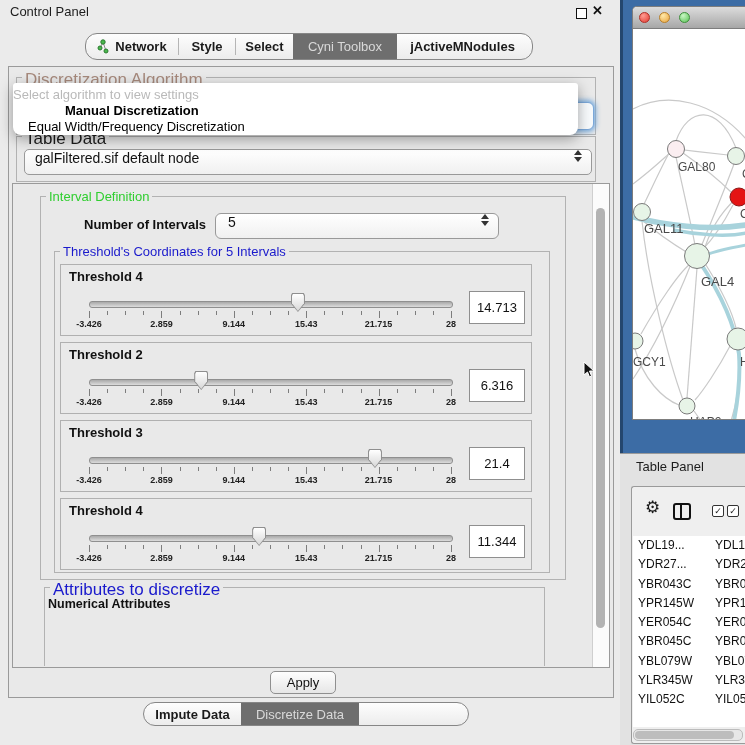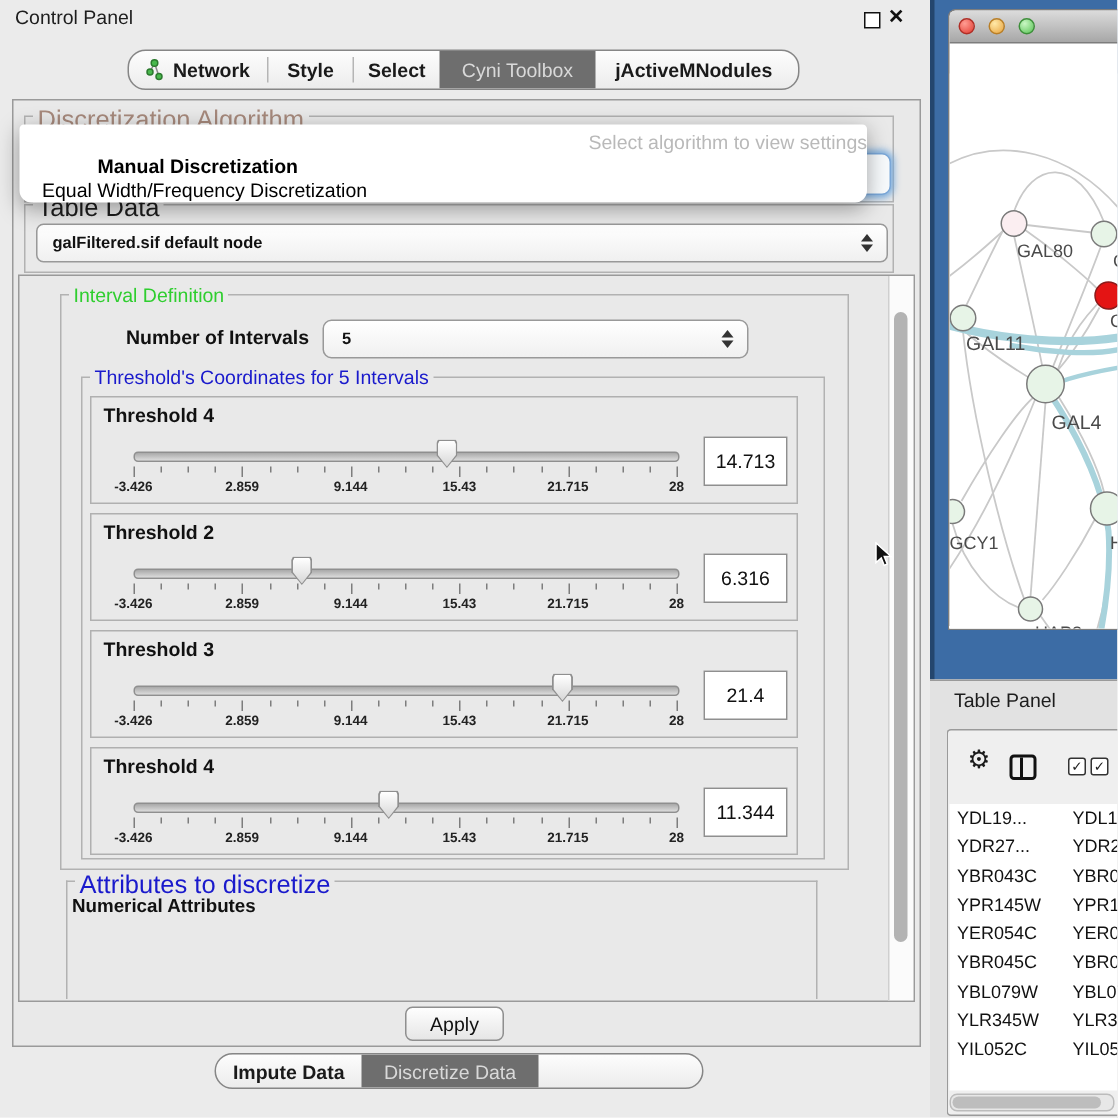--- a/index.html
+++ b/index.html
@@ -17,28 +17,28 @@
   .top-tabbar{left:85px;top:33px;width:446px;height:25px;}
   .bot-tabbar{left:143px;top:702px;width:324px;height:22px;}
   
   .outer-panel{left:8px;top:66px;width:604px;height:630px;background:#e9e9e9;border:1px solid #9a9a9a;}
   .grp{border:1px solid #b2b2b2;background:transparent;}
   .grptitle{position:absolute;font-size:17px;background:#e9e9e9;padding:0 3px;white-space:nowrap;}
   .scrollpanel{left:12px;top:183px;width:596px;height:483px;border:1px solid #9a9a9a;background:#e9e9e9;overflow:hidden;}
   .vscroll-track{position:absolute;right:0;top:0;width:16px;height:100%;background:#fbfbfb;border-left:1px solid #cfcfcf;}
   .vscroll-thumb{position:absolute;left:3px;width:9px;border-radius:5px;background:#b3b3b3;}
   
-  .combo{border:1px solid #999;border-radius:5px;background:linear-gradient(#ffffff,#f0f0f0);display:flex;align-items:center;font-size:11px;color:#111;font-weight:bold;}
+  .combo{border:1px solid #999;border-radius:5px;background:linear-gradient(#ffffff,#f0f0f0);display:flex;font-size:14px;color:#111;}
   .combo .txt{padding-left:10px;flex:1;}
   .arrows{display:flex;flex-direction:column;gap:2px;margin-right:9px;}
   .arrows .up{width:0;height:0;border-left:4px solid transparent;border-right:4px solid transparent;border-bottom:5px solid #333;}
   .arrows .dn{width:0;height:0;border-left:4px solid transparent;border-right:4px solid transparent;border-top:5px solid #333;}
   
   .popup{left:13px;top:83px;width:565px;height:52px;background:#fff;border-radius:3px 3px 8px 8px;box-shadow:0 4px 14px rgba(0,0,0,.35);z-index:50;font-size:13px;}
-  .popup .ph{position:absolute;top:4px;left:0;right:0;text-align:right;color:#b9b9b9;}
+  .popup .ph{position:absolute;top:4px;left:0;right:0;text-align:left;color:#b9b9b9;}
   .popup .it1{position:absolute;top:20px;left:15px;font-weight:bold;color:#000;margin-left:37px;}
   .popup .it2{position:absolute;top:36px;left:15px;color:#000;}
   .combo-glow{left:566px;top:102px;width:26px;height:26px;border-radius:6px;background:#f7fafc;border:1px solid #7aa7d8;box-shadow:0 0 5px 2px rgba(110,165,220,.9);z-index:40;}
   
   .thr-group{left:54px;top:251px;width:494px;height:320px;}
   .thr-box{position:absolute;left:6px;width:470px;height:70px;border:1px solid #b0b0b0;background:#e9e9e9;}
   .thr-title{position:absolute;left:8px;top:4px;font-size:13px;font-weight:bold;color:#111;}
   .slider-track{position:absolute;left:28px;top:36px;width:362px;height:5px;border-radius:3px;background:linear-gradient(#a9a9a9,#dcdcdc);border:1px solid #8f8f8f;}
   .slider-thumb-o{position:absolute;top:-8px;width:14px;height:19px;clip-path:polygon(8% 0,92% 0,100% 12%,100% 55%,50% 100%,0 55%,0 12%);background:#8f8f8f;}
   .slider-thumb-i{position:absolute;left:1px;top:1px;width:12px;height:17px;clip-path:polygon(8% 0,92% 0,100% 12%,100% 55%,50% 100%,0 55%,0 12%);background:linear-gradient(#ffffff,#d7d7d7);}

